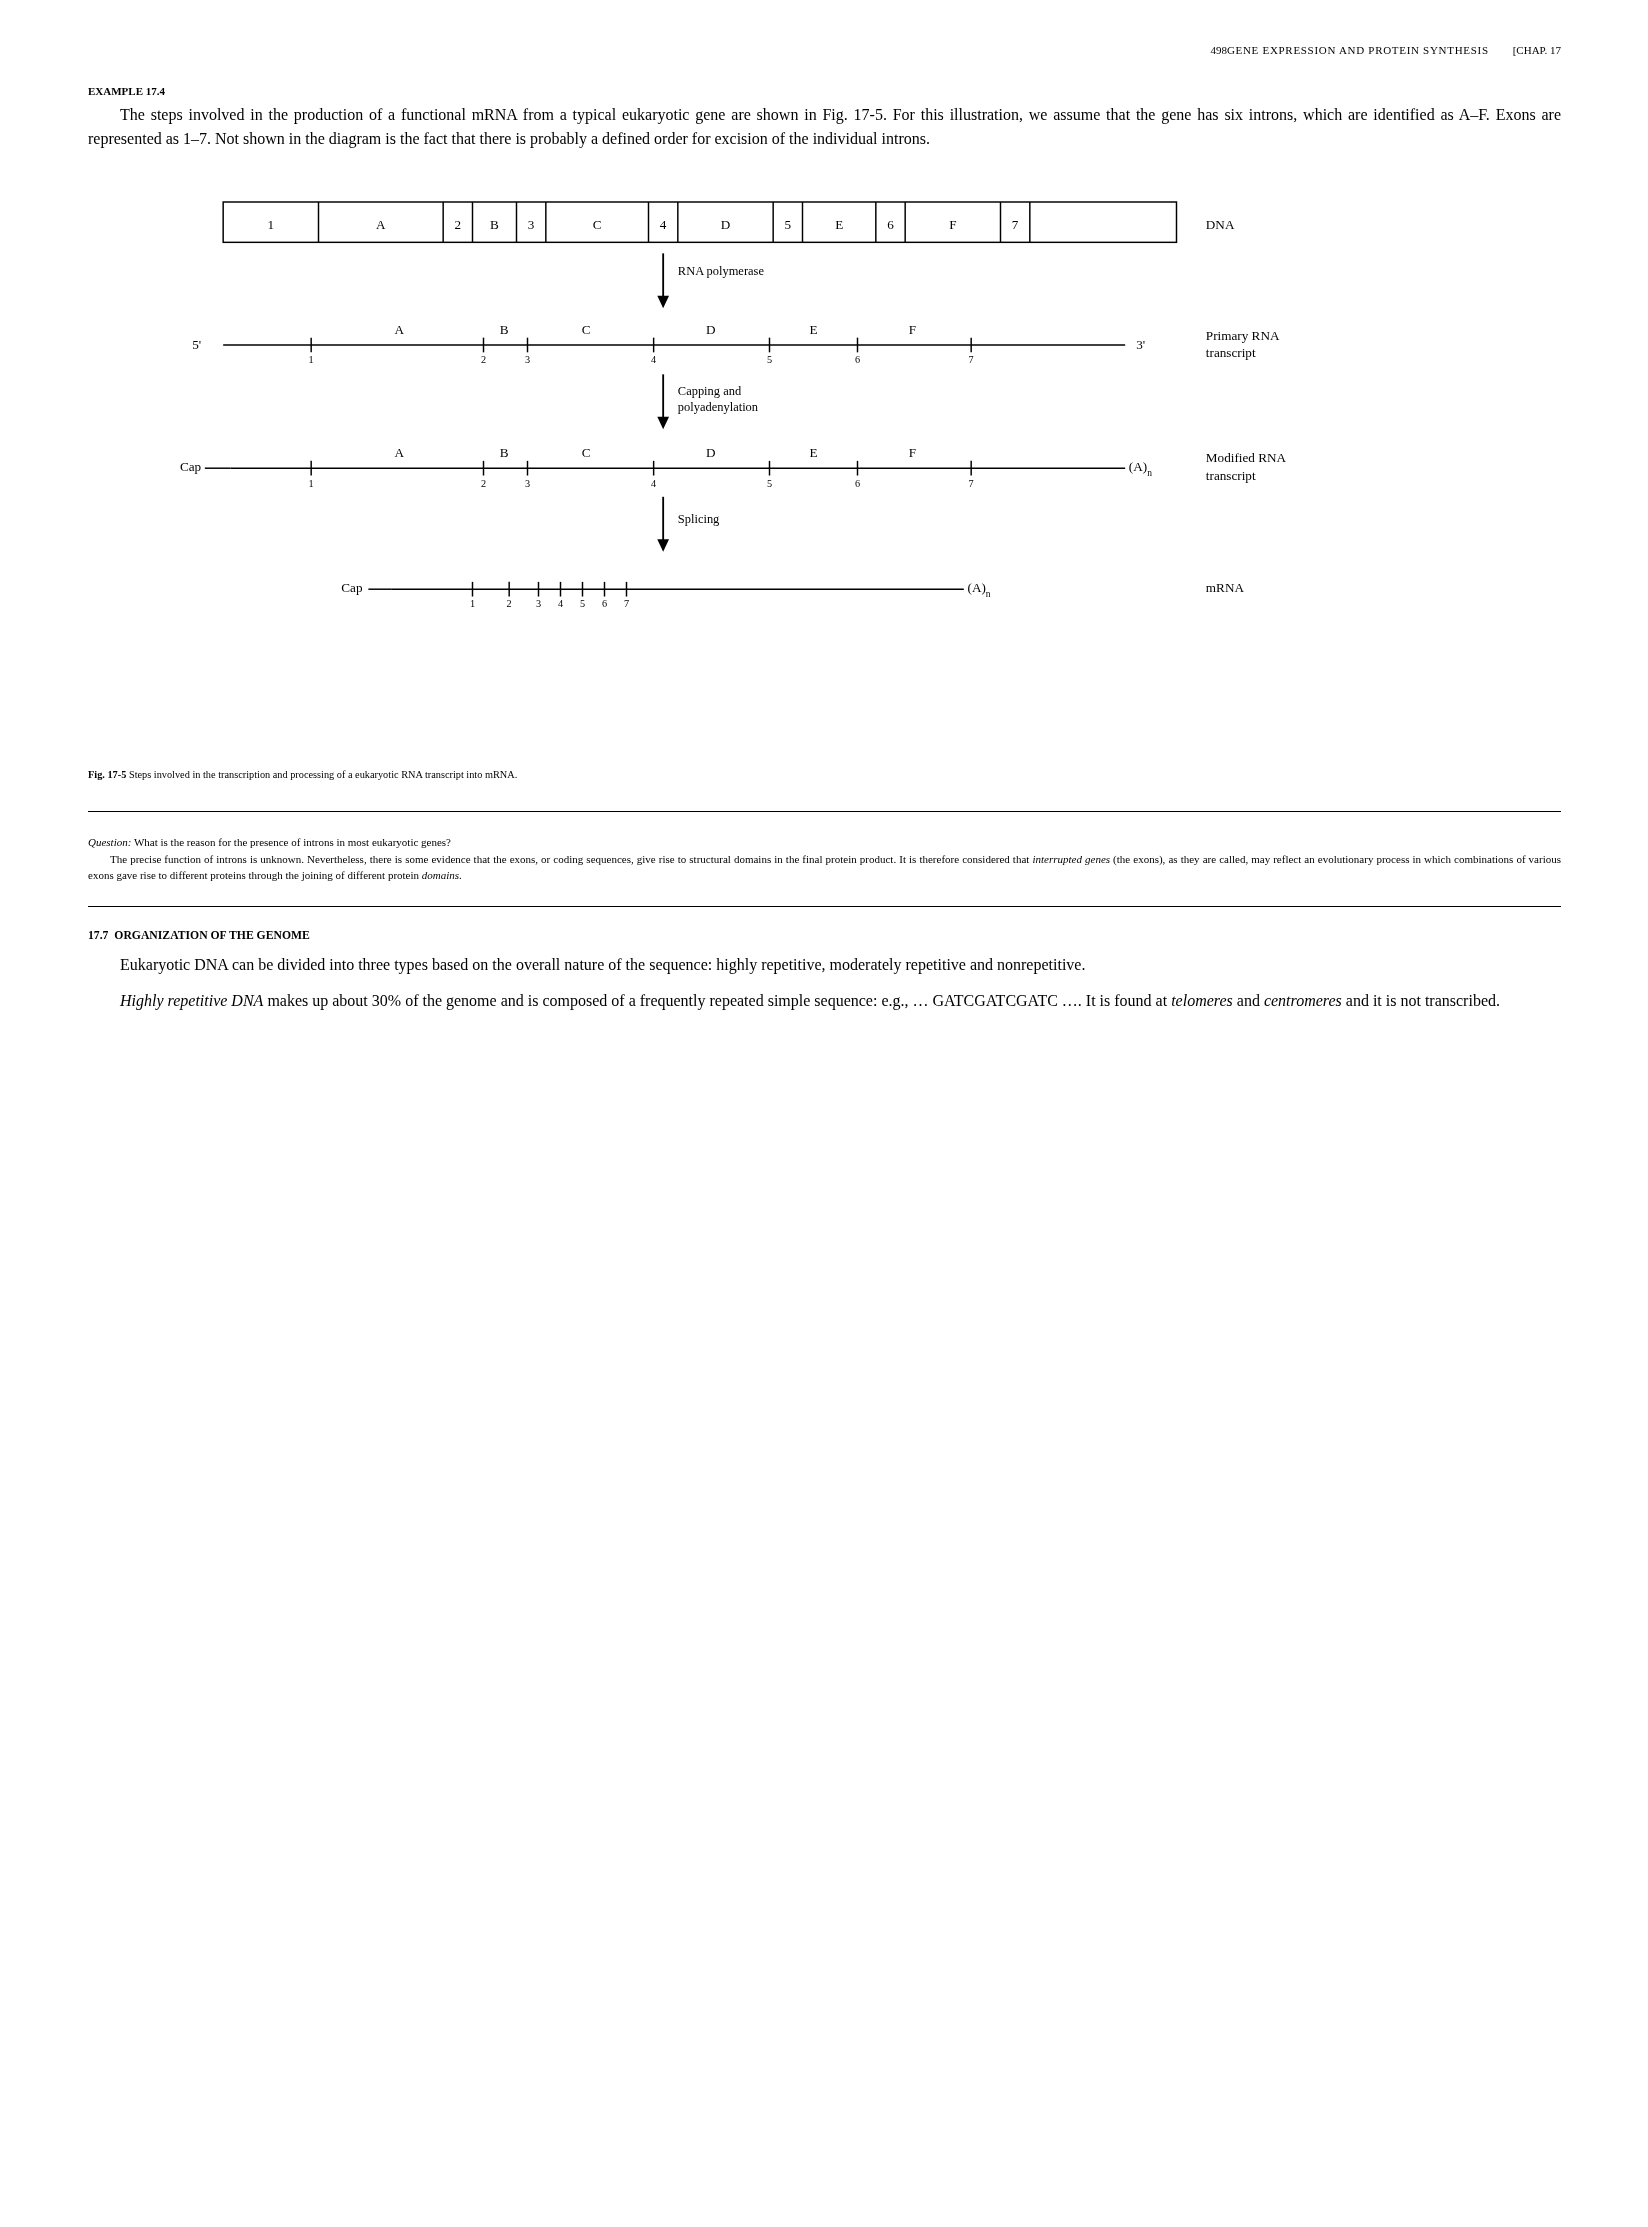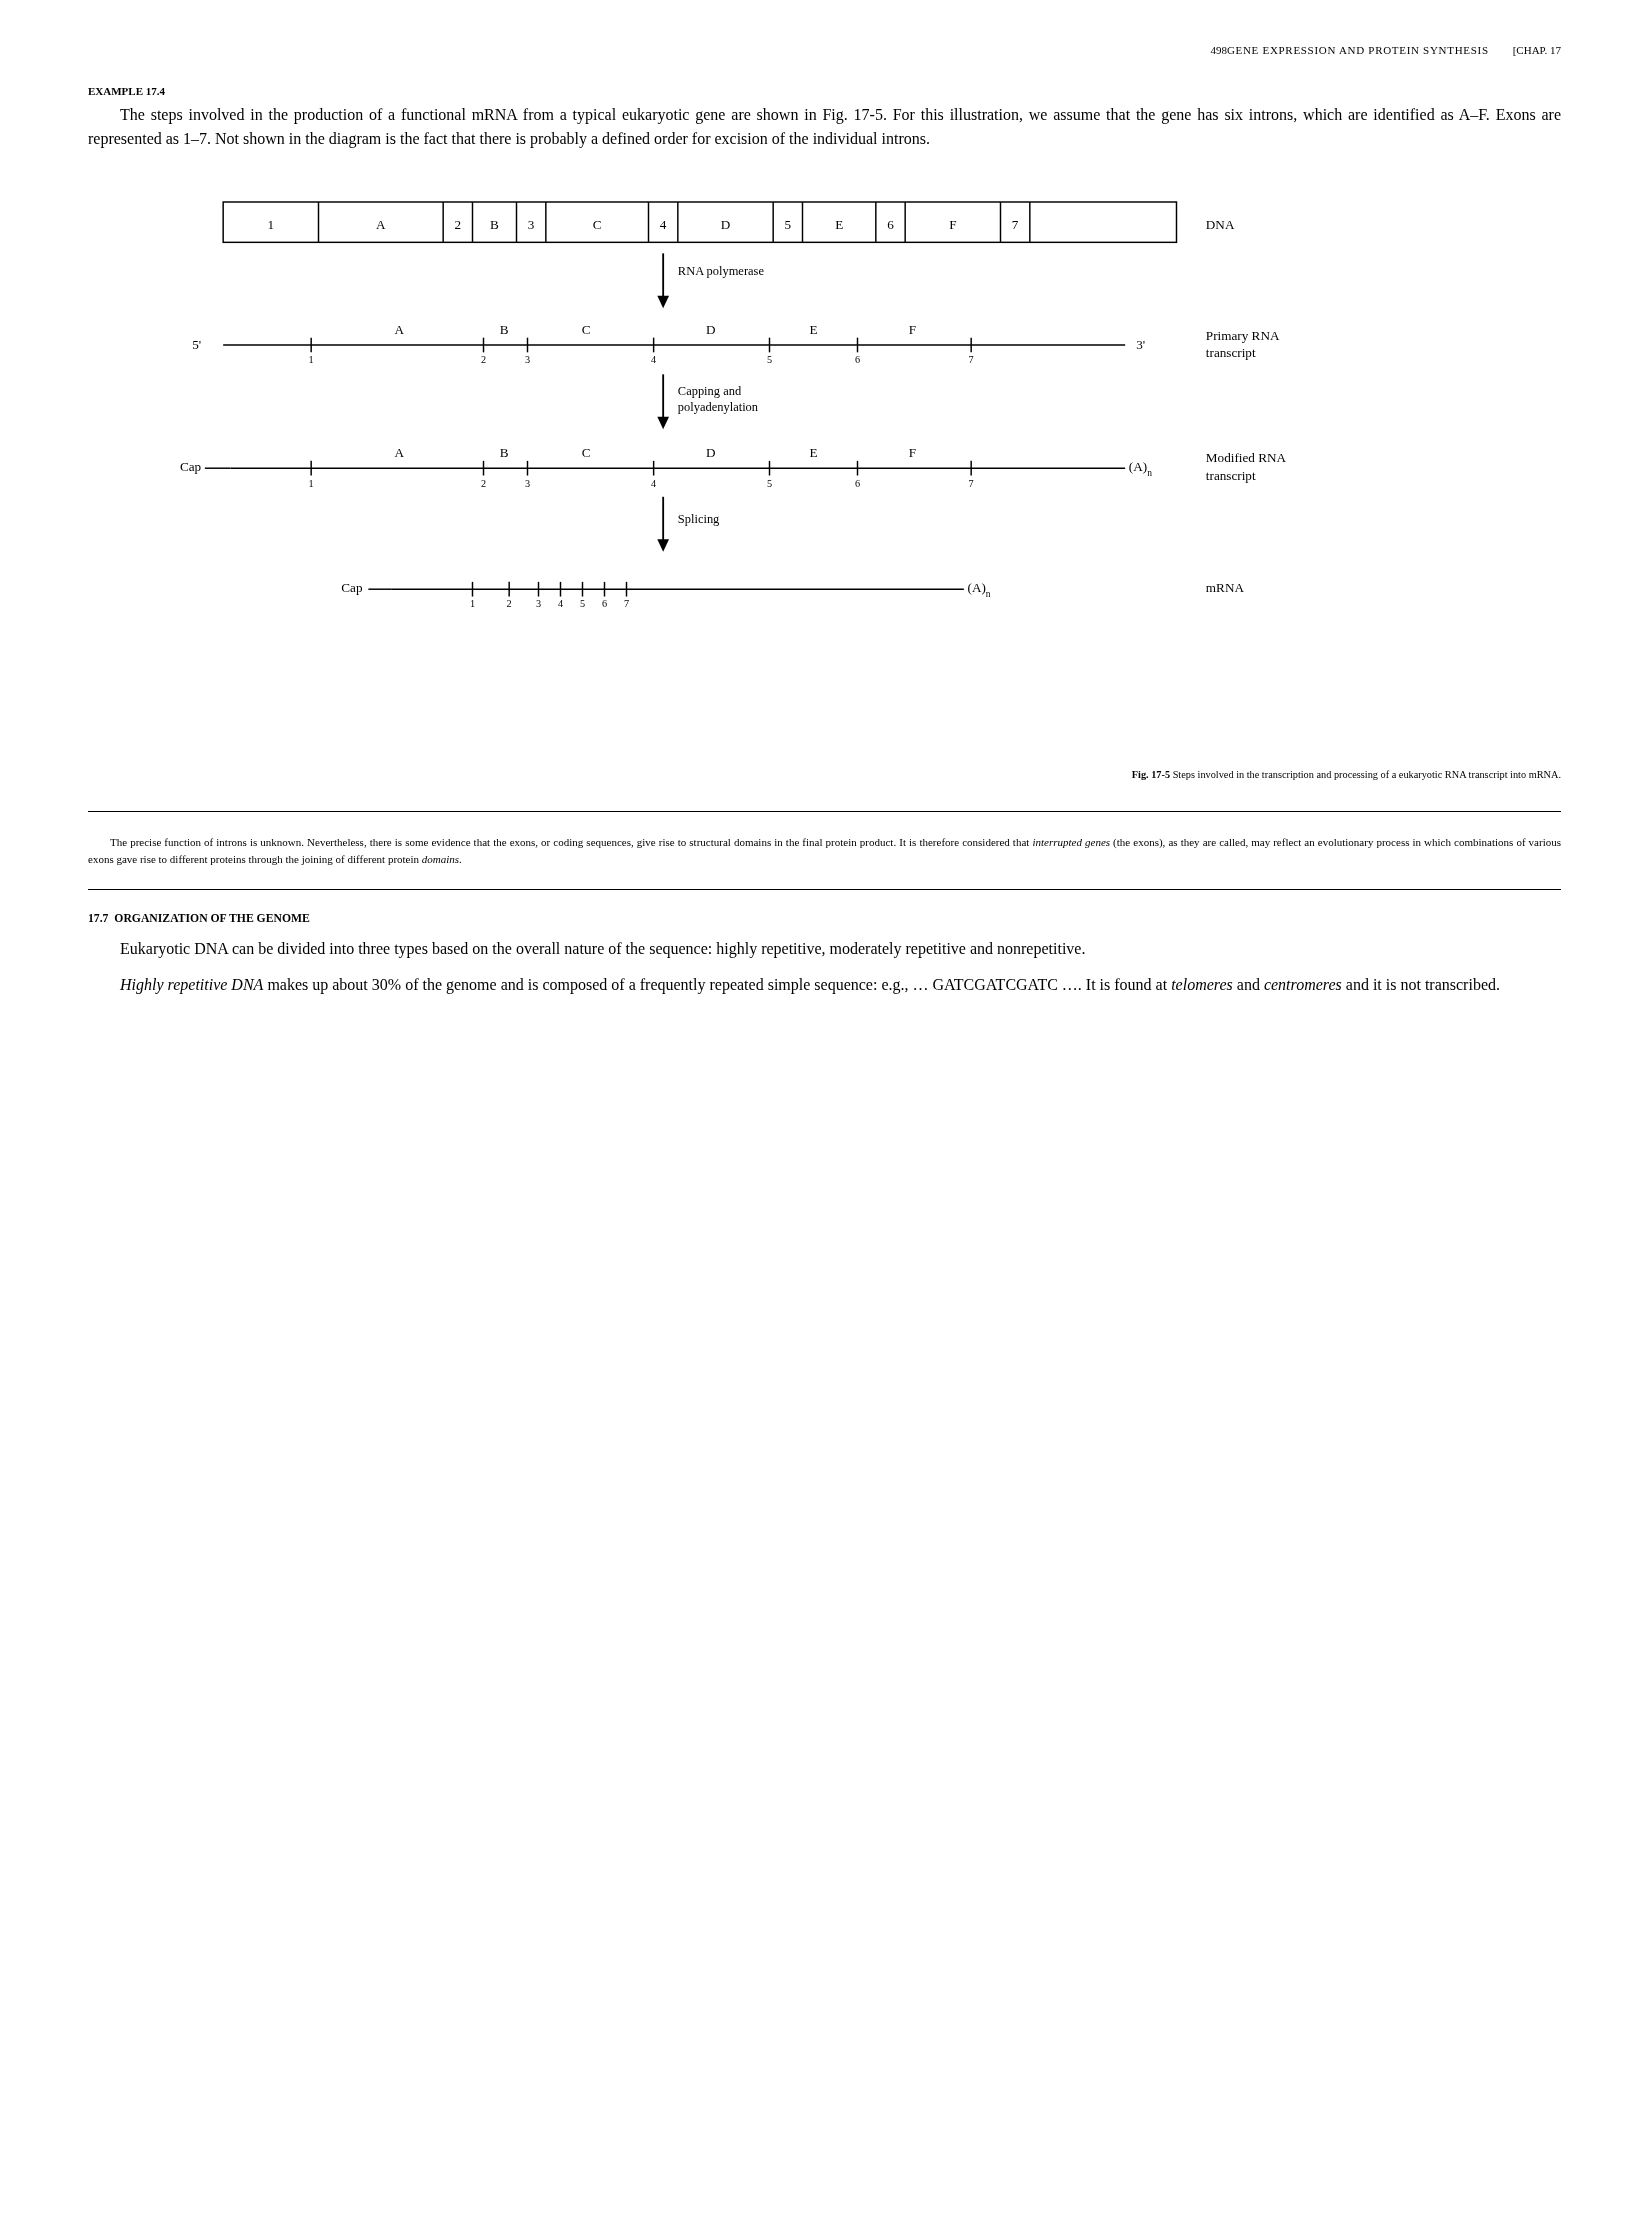--- a/index.html
+++ b/index.html
@@ -43,21 +43,21 @@
 
     .diagram-area {
       width: 100%;
       display: flex;
       flex-direction: column;
       align-items: center;
       gap: 0px;
     }
 
     .fig-caption {
-      text-align: right;
+      text-align: left;
       font-size: 10.3px;
       margin-top: 14.7px;
       line-height: 1.5;
     }
     .fig-caption .fig-label { font-weight: bold; }
 
     
     hr.section-divider {
       border: none;
       border-top: 1.1px solid #000;
@@ -276,20 +276,23 @@
 
   <div class="fig-caption">
     <span class="fig-label">Fig. 17-5</span><span>  Steps involved in the transcription and processing of a eukaryotic RNA transcript into mRNA.</span>
   </div>
 </div>
 
 <hr class="section-divider">
 
 
 <div class="qa-box">
+  <div class="qa-question">
+    <em>Question:</em><span>  What is the reason for the presence of introns in most eukaryotic genes?</span>
+  </div>
   <div class="qa-answer">
     The precise function of introns is unknown. Nevertheless, there is some evidence that the exons, or coding sequences, give rise to structural domains in the final protein product. It is therefore considered that <em>interrupted genes</em> (the exons), as they are called, may reflect an evolutionary process in which combinations of various exons gave rise to different proteins through the joining of different protein <em>domains</em>.
   </div>
 </div>
 
 <hr class="section-divider">
 
 
 <div class="section-heading">
   <span>17.7</span>&nbsp;&nbsp;<span>ORGANIZATION OF THE GENOME</span>

